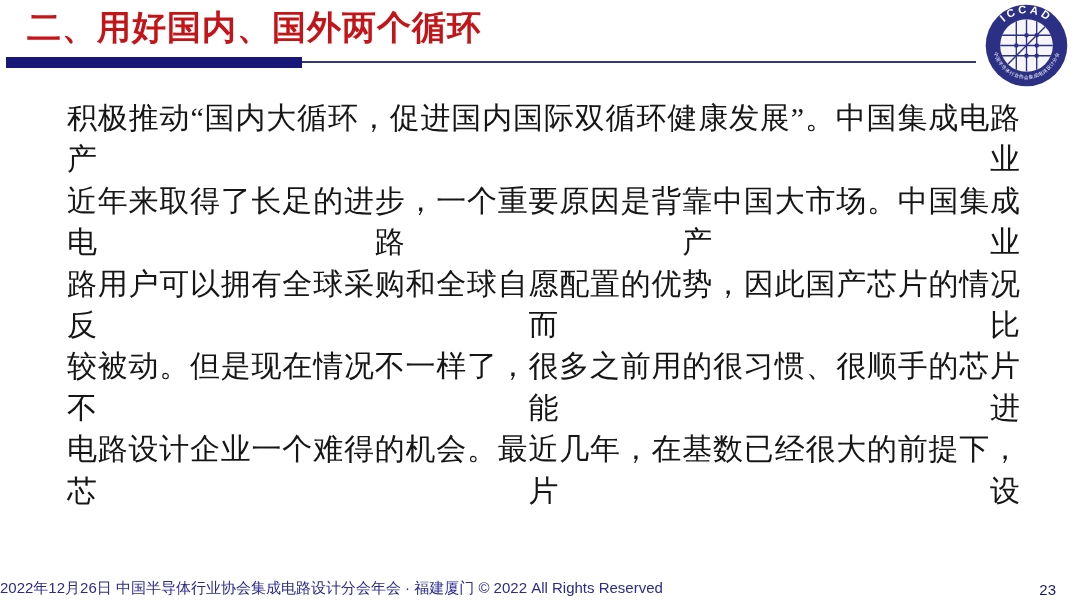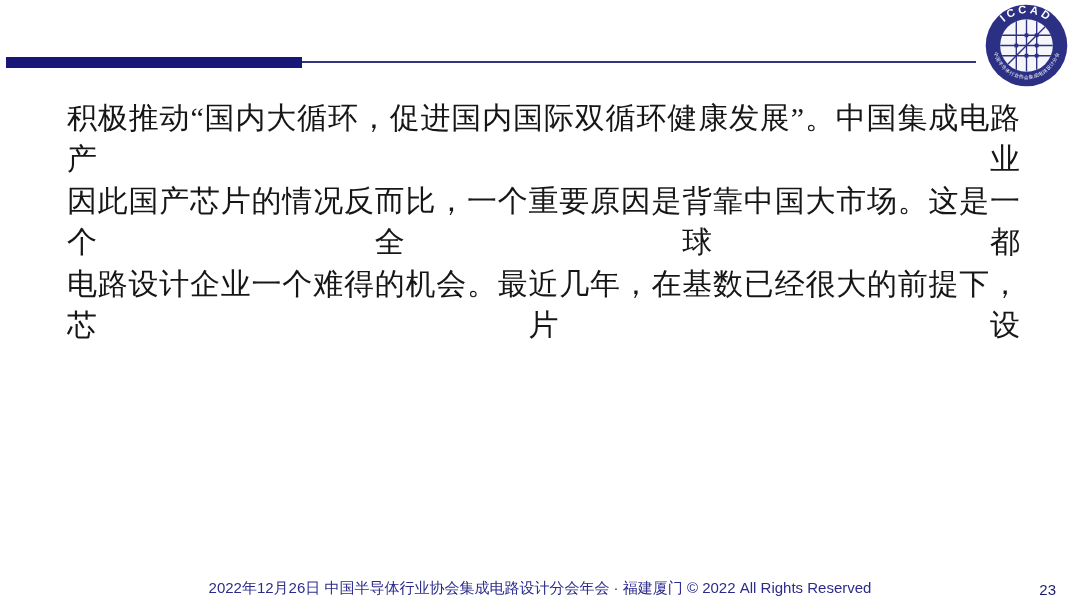--- a/index.html
+++ b/index.html
@@ -69,37 +69,37 @@
     white-space: normal;
     font-family: Liberation Serif, serif;
   }
 
   
   .footer-text {
     position: absolute;
     left: 0;
     bottom: 9px;
     width: 100%;
-    text-align: center;
     font-size: 15px;
     color: #2B2B8C;
   }
   .page-number {
     position: absolute;
     right: 24px;
     bottom: 9px;
     font-size: 15px;
     color: #1B1B6E;
   }
 </style>
 </head>
 <body>
 
 <div class="slide">
 
+  <div class="slide-title">二、用好国内、国外两个循环</div>
   <div class="rule-thick"></div>
   <div class="rule-thin"></div>
 
   <div class="logo">
     <svg viewBox="0 0 100 100" width="85" height="85">
       <defs>
         <clipPath id="innerClip">
             <circle cx="50" cy="50" r="31"></circle>
           </clipPath>
         <path id="arcTop" d="M 12,50 A 38,38 0 0 1 88,50" fill="none"></path>
@@ -128,21 +128,23 @@
         <textPath href="#arcTop" startOffset="50%" text-anchor="middle">ICCAD</textPath>
       </text>
       <text font-size="5.6" fill="#FFFFFF" letter-spacing="0.6" font-family="Liberation Sans, sans-serif">
         <textPath href="#arcBottom" startOffset="50%" text-anchor="middle">中国半导体行业协会集成电路设计分会</textPath>
       </text>
     </svg>
   </div>
 
   <div class="body-text">
     <div class="body-line">积极推动“国内大循环，促进国内国际双循环健康发展”。中国集成电路产业</div>
-    <div class="body-line">因此国产芯片的情况反而比，一个重要原因是背靠中国大市场。这是一个全球都</div>
+    <div class="body-line">近年来取得了长足的进步，一个重要原因是背靠中国大市场。中国集成电路产业</div>
+    <div class="body-line">路用户可以拥有全球采购和全球自愿配置的优势，因此国产芯片的情况反而比</div>
+    <div class="body-line">较被动。但是现在情况不一样了，很多之前用的很习惯、很顺手的芯片不能进</div>
     <div class="body-line">电路设计企业一个难得的机会。最近几年，在基数已经很大的前提下，芯片设</div>
 
   </div>
 
   <div class="footer-text">2022年12月26日 中国半导体行业协会集成电路设计分会年会 · 福建厦门 © 2022 All Rights Reserved</div>
   <div class="page-number">23</div>
 
 </div>
 
 </body></html>

